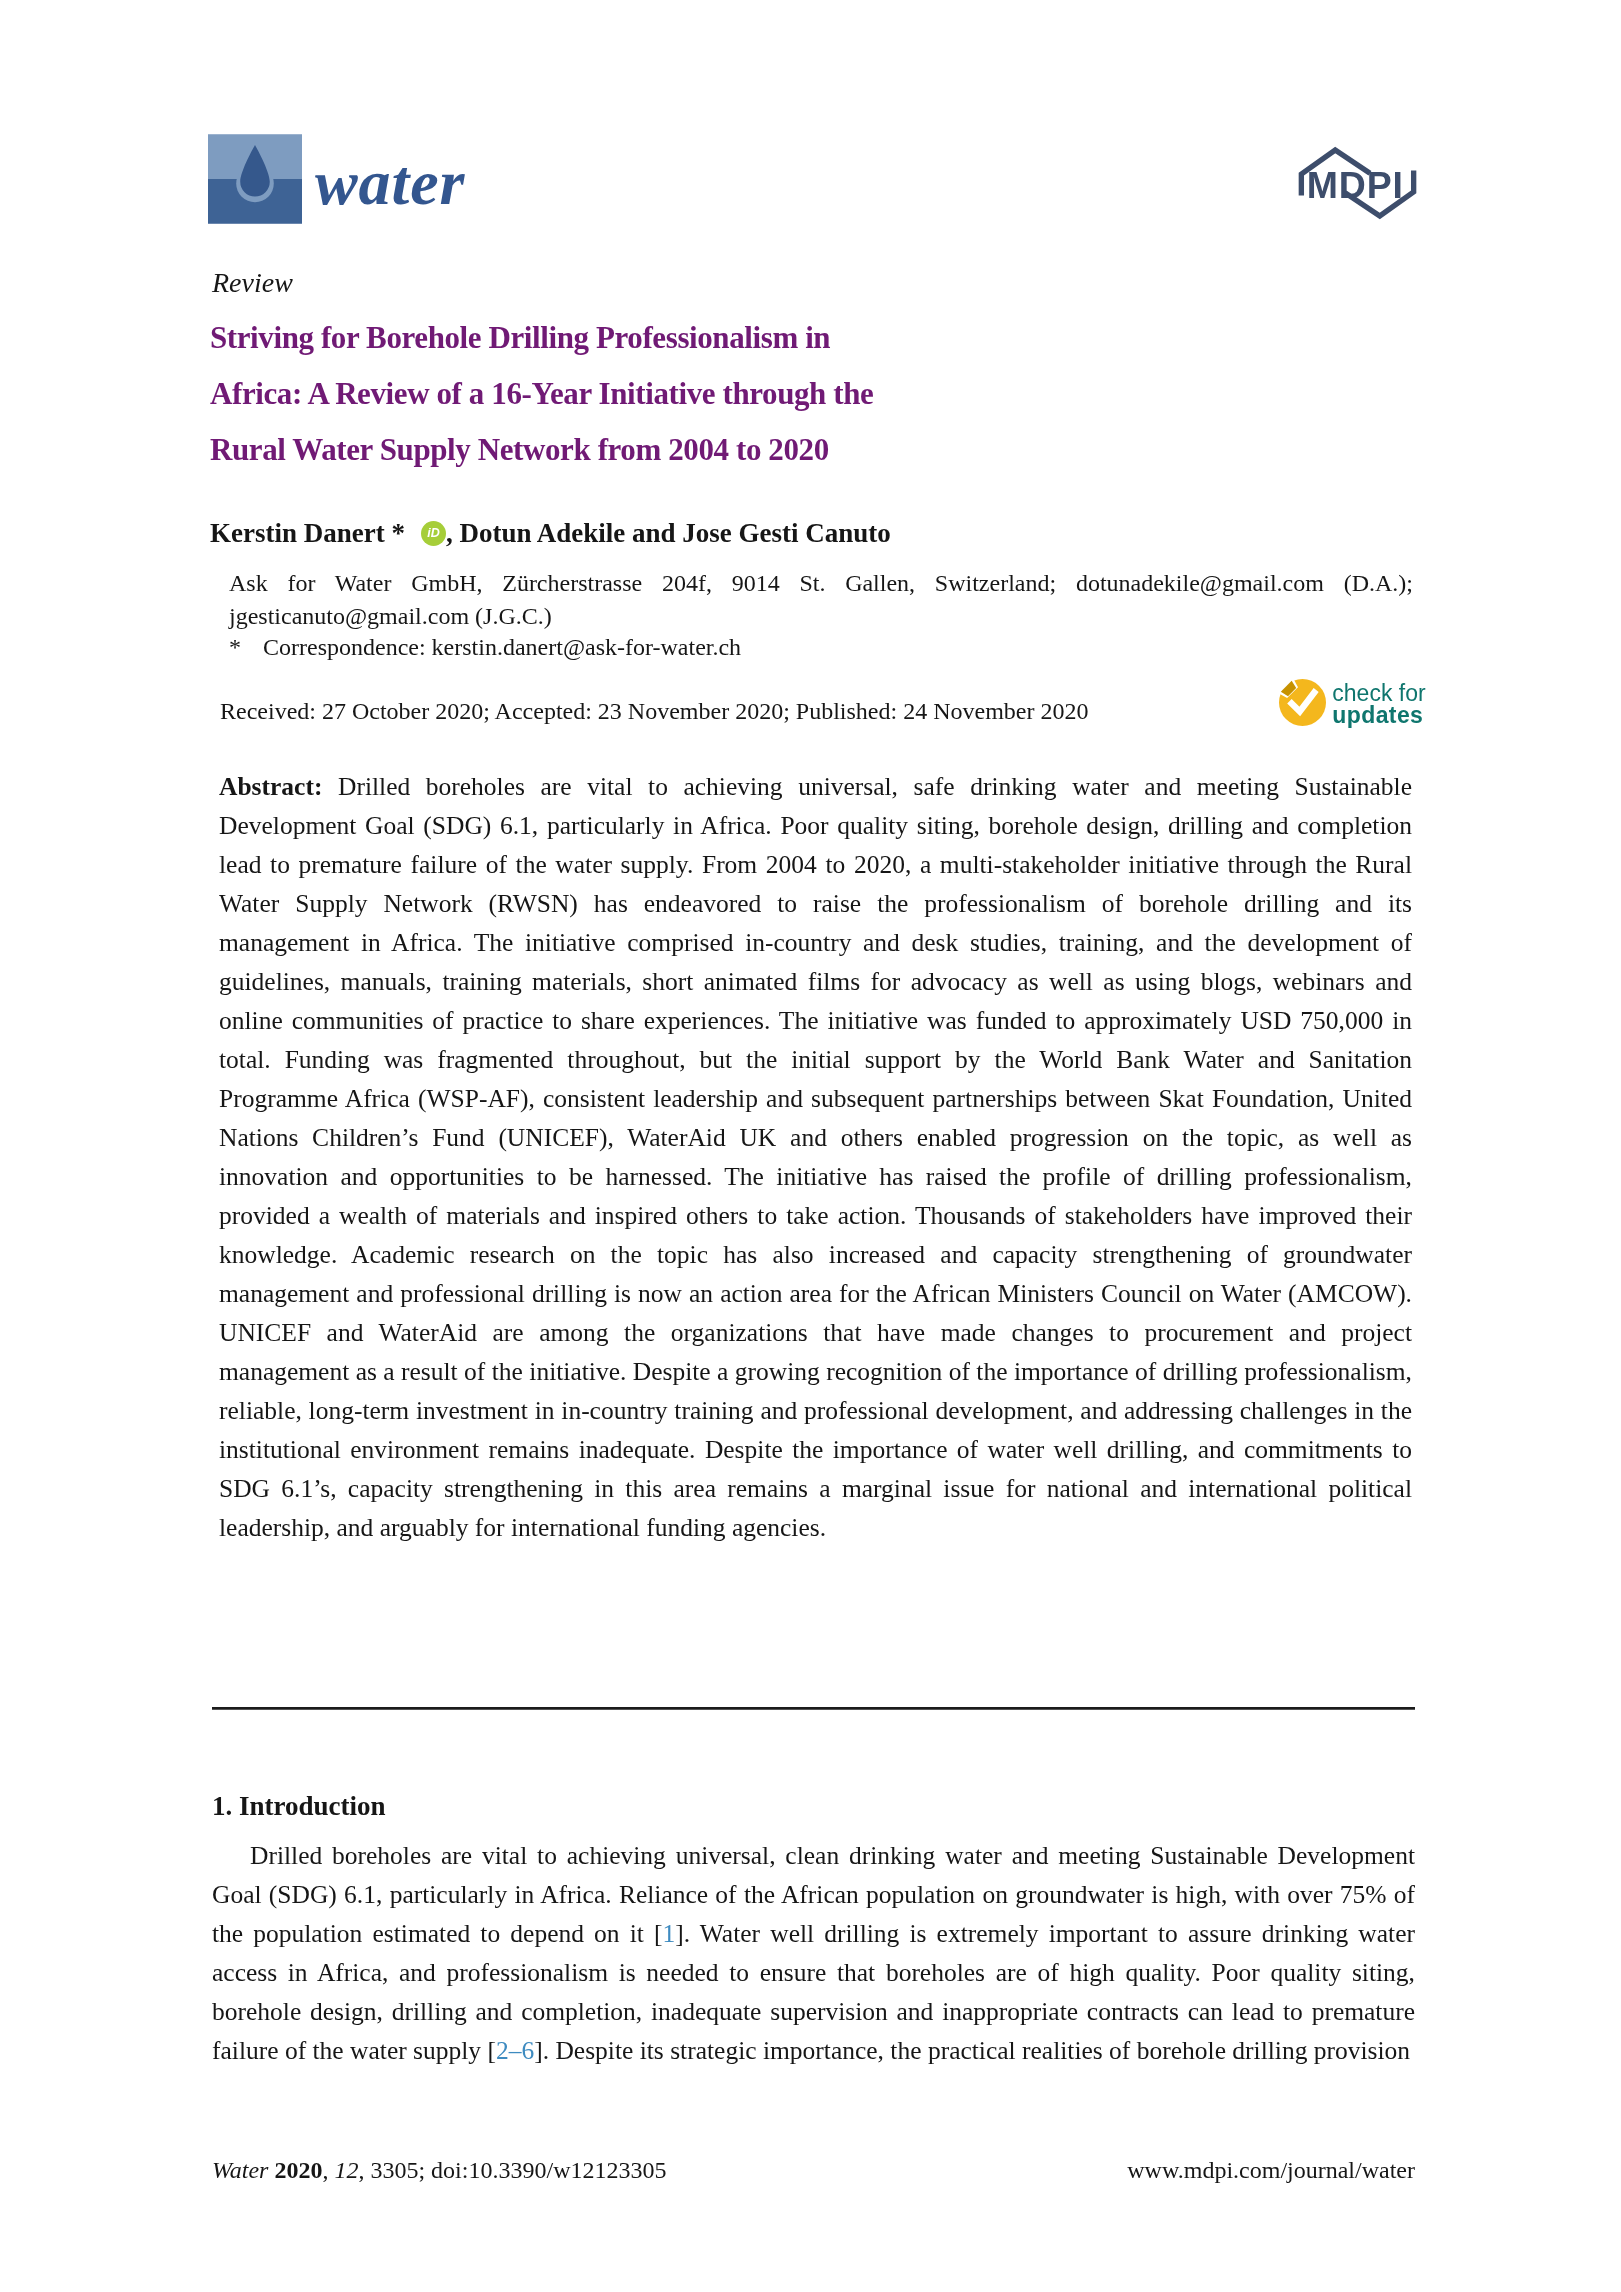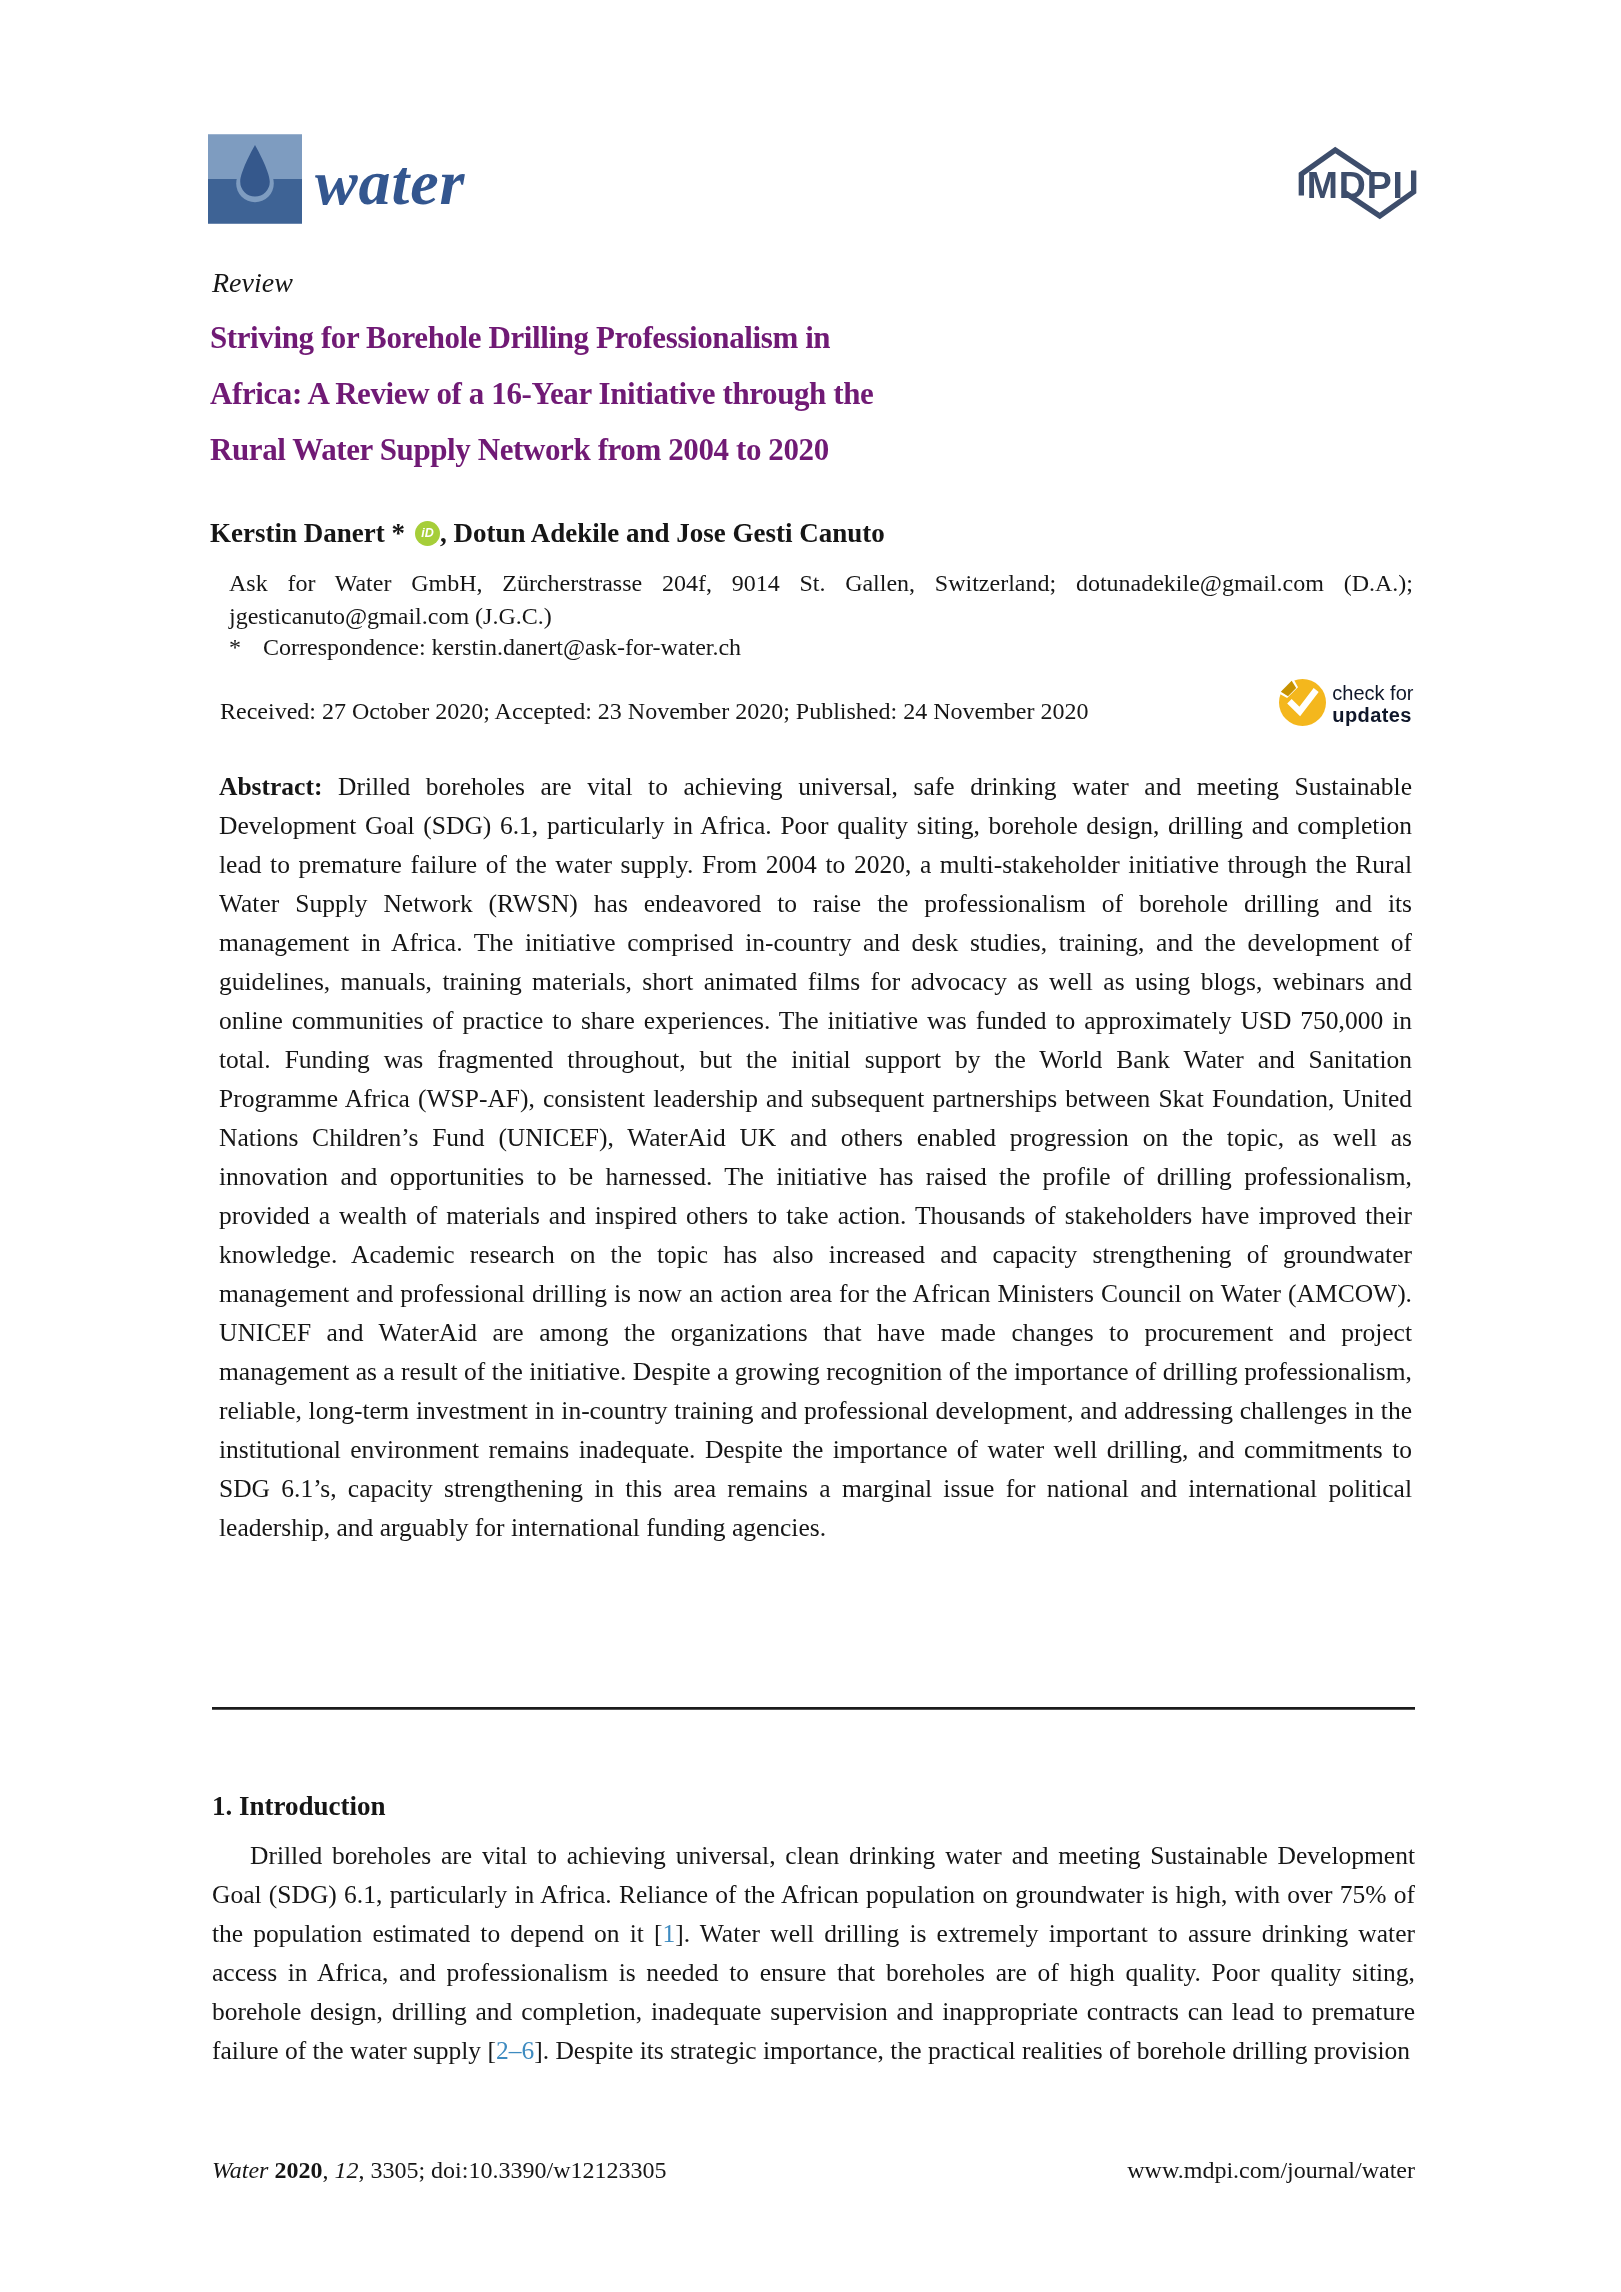--- a/index.html
+++ b/index.html
@@ -33,36 +33,36 @@
     letter-spacing: -0.4px; color: #701a75;
   }
 
   .authors { left: 210px; top: 518px; font-size: 27px; font-weight: bold; white-space: nowrap; }
   .orcid {
     display: inline-block; width: 25px; height: 25px;
     background: #A6CE39; border-radius: 50%;
     color: #fff; font-family: "Liberation Sans", sans-serif;
     font-size: 12.5px; font-weight: bold; font-style: italic;
     text-align: center; line-height: 25px;
-    vertical-align: 5.4px; margin-left: 10px;
+    vertical-align: 5.4px; margin-left: 16px;
   }
 
   .affiliation {
     left: 229px; top: 567px; width: 1184px;
     font-size: 24px; line-height: 33px; text-align: justify;
   }
   .correspondence { left: 229px; top: 634px; font-size: 24px; }
   .correspondence .star { display: inline-block; width: 34px; }
 
   .dates { left: 220px; top: 698px; font-size: 24px; }
 
   .badge { left: 1279px; top: 679px; display: flex; align-items: flex-start; gap: 6.3px; cursor: pointer; }
   .badge-text {
     font-family: "Liberation Sans", sans-serif;
-    font-size: 20px; line-height: 22.4px; color: #0f172a; padding-top: 2.7px;
+    font-size: 23px; line-height: 22.4px; color: #0f766e; padding-top: 2.7px;
   }
   .badge-text .bold { font-weight: bold; letter-spacing: 0.4px; }
 
   .abstract {
     left: 219px; top: 767px; width: 1193px;
     font-size: 25.5px; line-height: 39px; text-align: justify;
   }
   .abstract .label, .keywords .label { font-weight: bold; }
 
   .keywords {

